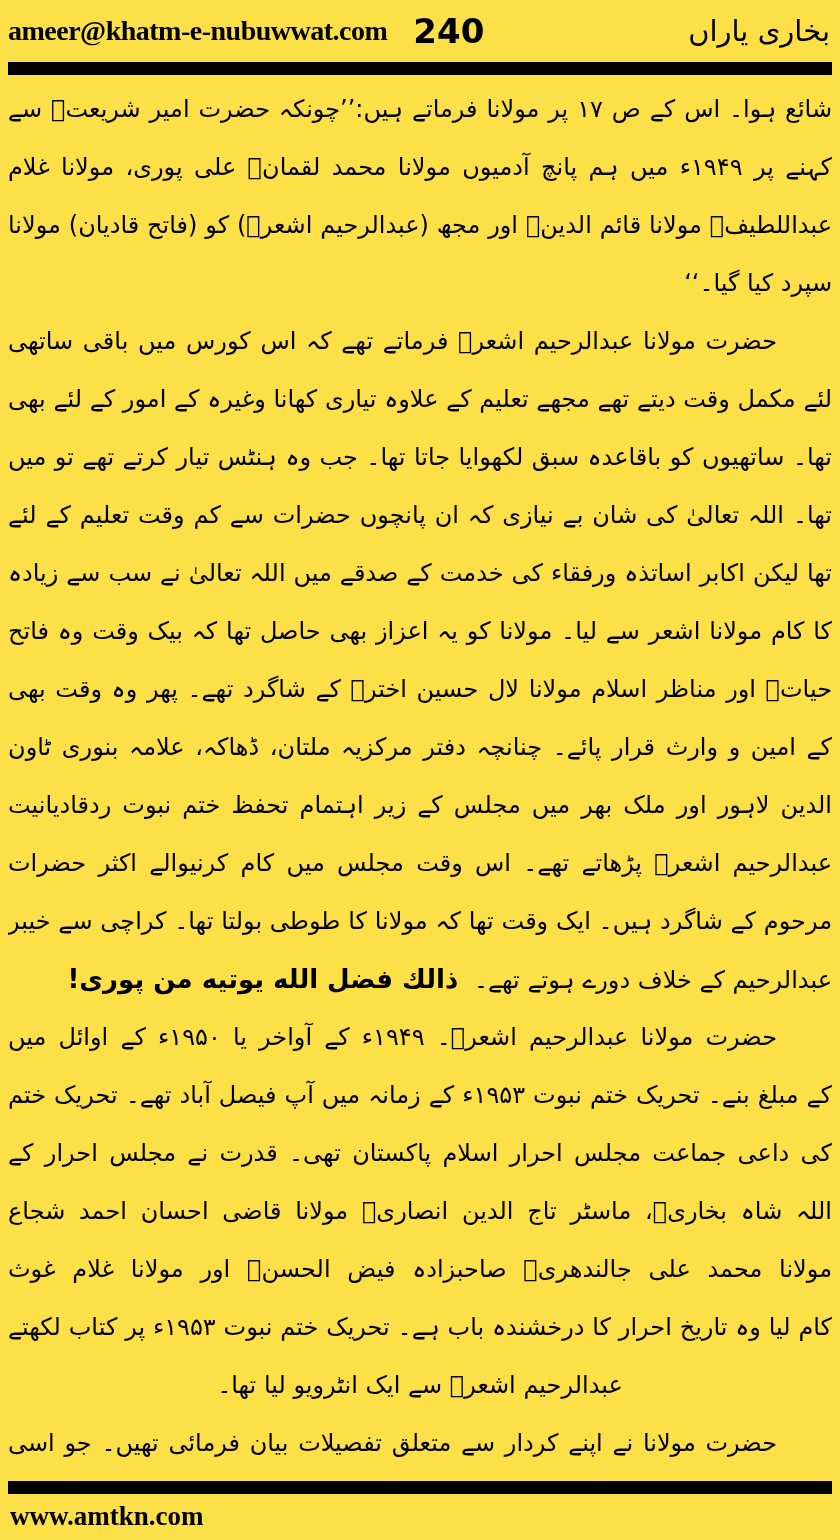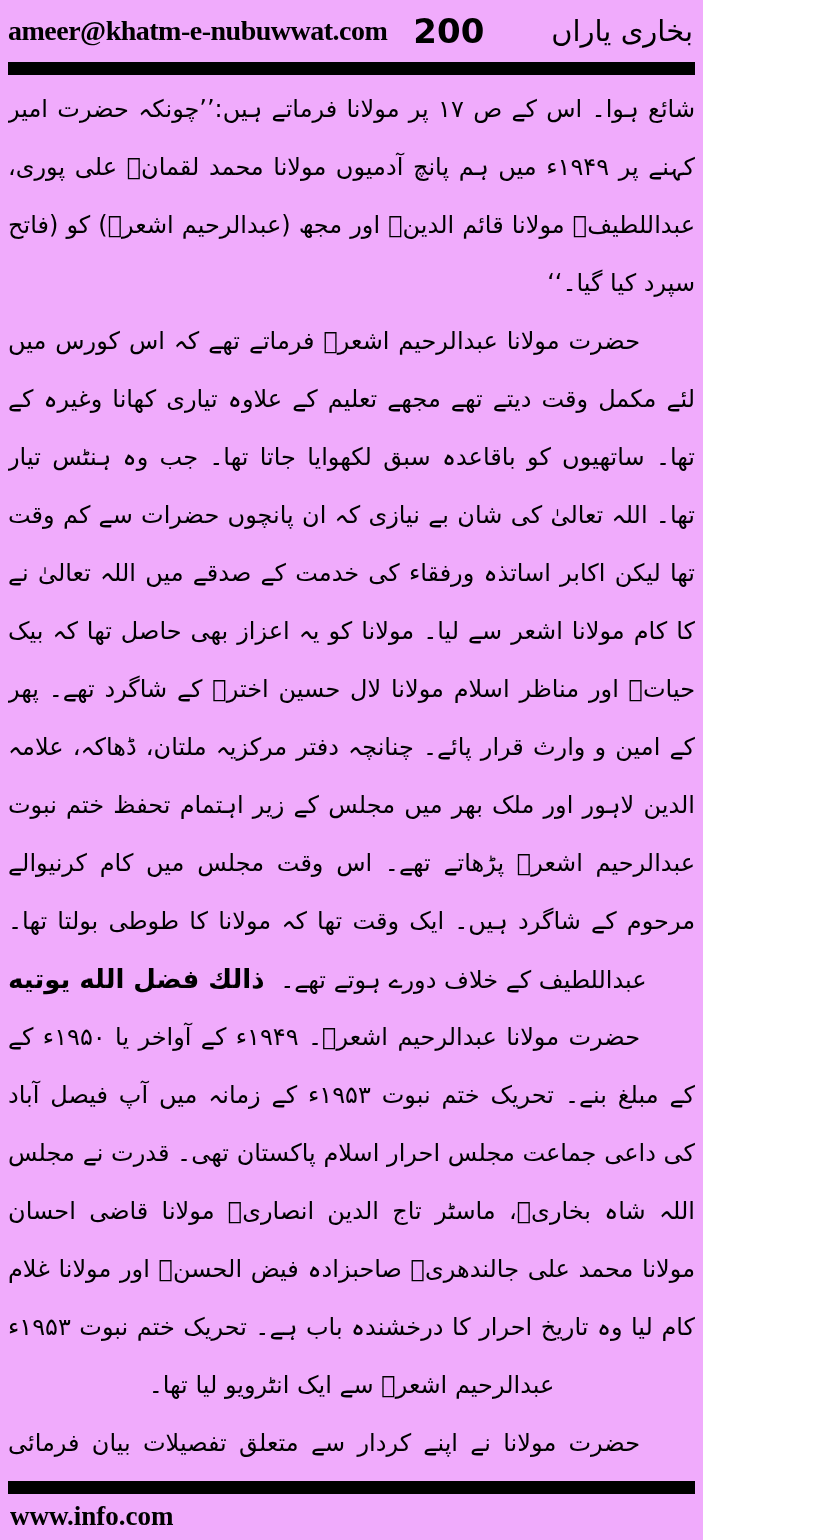--- a/index.html
+++ b/index.html
@@ -1,21 +1,21 @@
 <!DOCTYPE html>
 <html lang="ur"><head>
 <meta charset="utf-8">
 <style>
   * { box-sizing: border-box; margin: 0; padding: 0; }
   html, body { background: #ffffff; }
   .page {
     position: relative;
-    width: 703px;
+    width: 840px;
     height: 1540px;
-    background: #f0abfc;
+    background: #fde047;
     color: #000000;
     overflow: hidden;
     font-family: "DejaVu Sans", sans-serif;
   }
   
   .header {
     position: absolute;
     top: 4px; left: 8px; right: 8px;
     height: 54px;
     display: flex;
@@ -87,21 +87,21 @@
     direction: ltr;
   }
 </style>
 </head>
 <body>
 
 <div class="page">
 
   <div class="header">
     <span class="email">ameer@khatm-e-nubuwwat.com</span>
-    <span class="pagenum">200</span>
+    <span class="pagenum">240</span>
     <span class="spacer"></span>
     <span class="title">بخاری یاراں</span>
   </div>
 
   <div class="rule rule-top"></div>
 
   <div class="bodytext">
 
     <div class="line">شائع ہوا۔ اس کے ص ۱۷ پر مولانا فرماتے ہیں:’’چونکہ حضرت امیر شریعتؒ سے تعلق تھا ان کے</div>
     <div class="line">کہنے پر ۱۹۴۹ء میں ہم پانچ آدمیوں مولانا محمد لقمانؒ علی پوری، مولانا غلام محمد، مولانا قاضی</div>
@@ -113,34 +113,34 @@
     <div class="line">تھا۔ ساتھیوں کو باقاعدہ سبق لکھوایا جاتا تھا۔ جب وہ ہنٹس تیار کرتے تھے تو میں ان کو نقل کر لیا کرتا</div>
     <div class="line">تھا۔ اللہ تعالیٰ کی شان بے نیازی کہ ان پانچوں حضرات سے کم وقت تعلیم کے لئے مولانا اشعرؒ کو ملتا</div>
     <div class="line">تھا لیکن اکابر اساتذہ ورفقاء کی خدمت کے صدقے میں اللہ تعالیٰ نے سب سے زیادہ ردقادیانیت</div>
     <div class="line">کا کام مولانا اشعر سے لیا۔ مولانا کو یہ اعزاز بھی حاصل تھا کہ بیک وقت وہ فاتح قادیان مولانا محمد</div>
     <div class="line">حیاتؒ اور مناظر اسلام مولانا لال حسین اخترؒ کے شاگرد تھے۔ پھر وہ وقت بھی آیا کہ ان کی روایات</div>
     <div class="line">کے امین و وارث قرار پائے۔ چنانچہ دفتر مرکزیہ ملتان، ڈھاکہ، علامہ بنوری ٹاون کراچی، خدام</div>
     <div class="line">الدین لاہور اور ملک بھر میں مجلس کے زیر اہتمام تحفظ ختم نبوت ردقادیانیت کورس مدارس میں مولانا</div>
     <div class="line">عبدالرحیم اشعرؒ پڑھاتے تھے۔ اس وقت مجلس میں کام کرنیوالے اکثر حضرات مبلغین کرام مولانا</div>
     <div class="line">مرحوم کے شاگرد ہیں۔ ایک وقت تھا کہ مولانا کا طوطی بولتا تھا۔ کراچی سے خیبر تک مولانا کے</div>
     <div class="line end">
-      <span>عبداللطیف کے خلاف دورے ہوتے تھے۔</span>
+      <span>عبدالرحیم کے خلاف دورے ہوتے تھے۔</span>
       <span class="arabic">ذالك فضل الله يوتيه من پوری!</span>
     </div>
 
     <div class="line indent">حضرت مولانا عبدالرحیم اشعرؒ۔ ۱۹۴۹ء کے آواخر یا ۱۹۵۰ء کے اوائل میں فیصل آباد</div>
     <div class="line">کے مبلغ بنے۔ تحریک ختم نبوت ۱۹۵۳ء کے زمانہ میں آپ فیصل آباد تھے۔ تحریک ختم نبوت ۱۹۵۳ء</div>
     <div class="line">کی داعی جماعت مجلس احرار اسلام پاکستان تھی۔ قدرت نے مجلس احرار کے اکابر مولانا سید عطاء</div>
     <div class="line">اللہ شاہ بخاریؒ، ماسٹر تاج الدین انصاریؒ مولانا قاضی احسان احمد شجاع آبادیؒ، شیخ حسام الدینؒ</div>
     <div class="line">مولانا محمد علی جالندھریؒ صاحبزادہ فیض الحسنؒ اور مولانا غلام غوث ہزارویؒ سے اس تحریک میں جو</div>
     <div class="line">کام لیا وہ تاریخ احرار کا درخشندہ باب ہے۔ تحریک ختم نبوت ۱۹۵۳ء پر کتاب لکھتے وقت مولانا</div>
     <div class="line center">عبدالرحیم اشعرؒ سے ایک انٹرویو لیا تھا۔</div>
 
     <div class="line indent">حضرت مولانا نے اپنے کردار سے متعلق تفصیلات بیان فرمائی تھیں۔ جو اسی کتاب</div>
   </div>
 
   <div class="rule rule-bottom"></div>
 
   <div class="footer">
-    <span>www.info.com</span>
+    <span>www.amtkn.com</span>
   </div>
 
 </div>
 
 </body></html>

